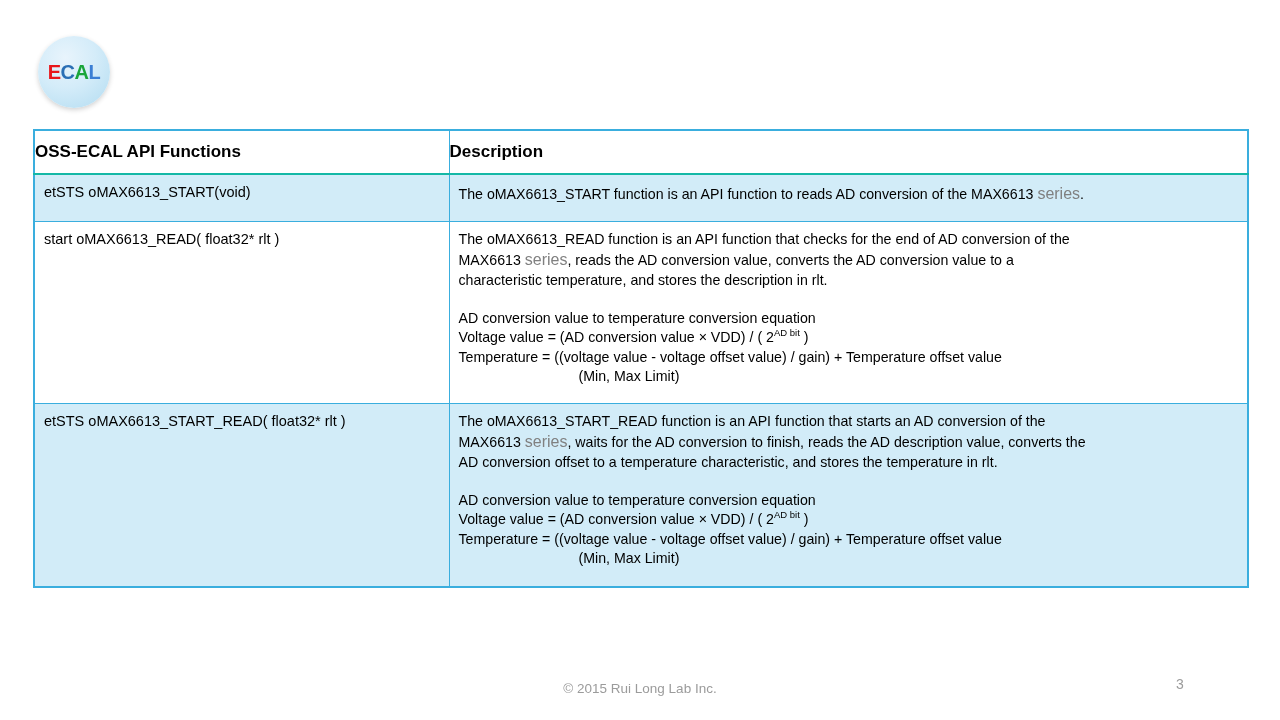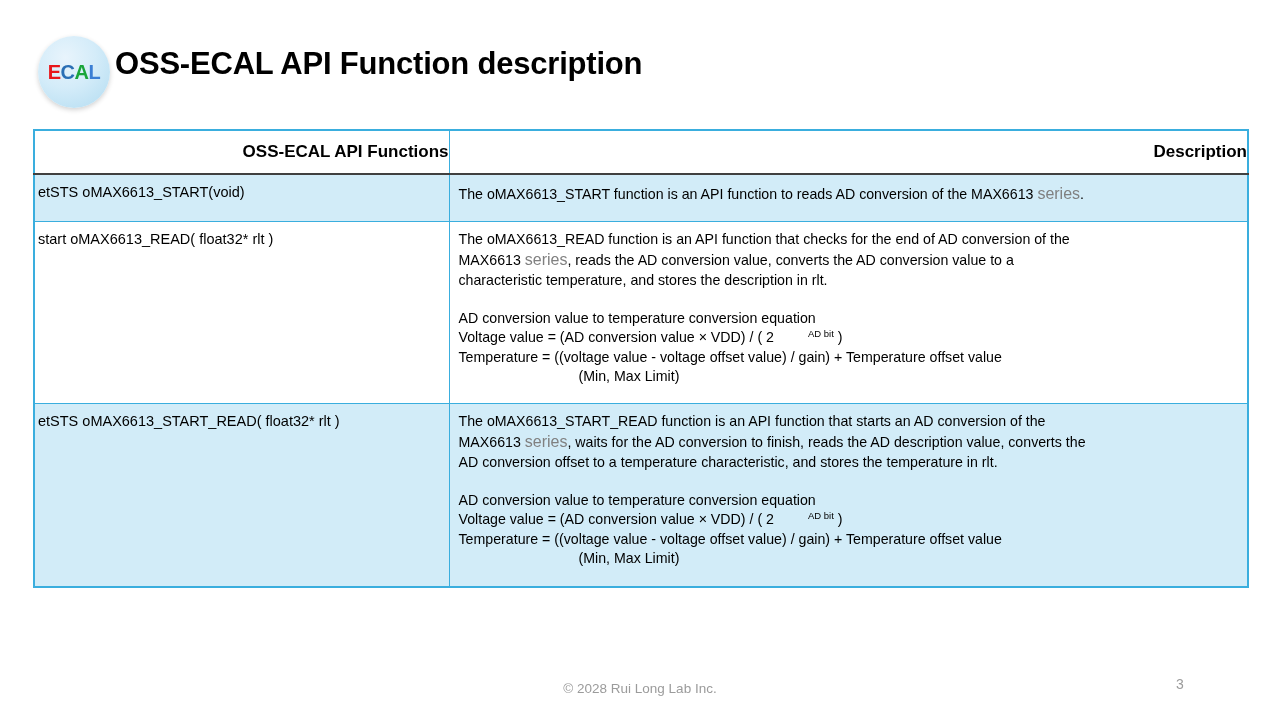--- a/index.html
+++ b/index.html
@@ -75,55 +75,54 @@
 
   .api-table th,
   .api-table td {
     border: 1px solid #3aaede;
     vertical-align: top;
     padding: 0;
   }
   .api-table thead th {
     background: #ffffff;
     height: 42px;
-    text-align: right;
+    text-align: left;
     vertical-align: middle;
     font-size: 17px;
     font-weight: bold;
     color: #000000;
-    border-bottom: 2px solid #404040;
+    border-bottom: 2px solid #14b8a6;
   }
 
   .api-table tbody tr.shaded td { background: #d2ecf8; }
   .api-table tbody tr.plain  td { background: #ffffff; }
 
   td.fn-cell {
     font-size: 14.5px;
     color: #000000;
-    padding: 8px 0 8px 3px;
+    padding: 8px 0 8px 9px;
     line-height: 1.35;
     white-space: nowrap;
   }
   td.desc-cell {
     font-size: 14.2px;
     color: #000000;
     padding: 8px 8px 8px 9px;
     line-height: 1.37;
   }
   .desc-cell p { margin: 0; }
   .desc-cell p.spacer { height: 18px; }
   .desc-cell .series {
     color: #808080;
     font-size: 16px;
   }
   .desc-cell sup {
     font-size: 9.5px;
     vertical-align: super;
     line-height: 0;
-    margin-left: 34px;
   }
   .indent-line { padding-left: 120px; }
 
   
   tr.r1 td { height: 30px; }
   tr.r2 td { height: 165px; }
   tr.r3 td { height: 166px; }
 
   
   .footer-copy {
@@ -147,21 +146,20 @@
 </style>
 </head>
 <body>
 
 <div class="slide-header">
 
   <div class="logo">
     <span class="logo-text"><span class="l-e">E</span><span class="l-c">C</span><span class="l-a">A</span><span class="l-l">L</span></span>
   </div>
 
-  <div class="page-title">OSS-ECAL API Function description</div>
 </div>
 
 <table class="api-table">
   <colgroup>
     <col class="c-fn">
     <col class="c-desc">
   </colgroup>
   <thead>
     <tr>
       <th>OSS-ECAL API Functions</th>
@@ -201,14 +199,14 @@
         <p>AD conversion value to temperature conversion equation</p>
         <p><span>Voltage value = (AD conversion value × VDD) / ( 2</span><sup>AD bit</sup><span> )</span></p>
         <p>Temperature = ((voltage value - voltage offset value) / gain) + Temperature offset value</p>
         <p class="indent-line">(Min, Max Limit)</p>
       </td>
     </tr>
 
   </tbody>
 </table>
 
-<div class="footer-copy">© 2028 Rui Long Lab Inc.</div>
+<div class="footer-copy">© 2015 Rui Long Lab Inc.</div>
 <div class="page-number">3</div>
 
 </body></html>

